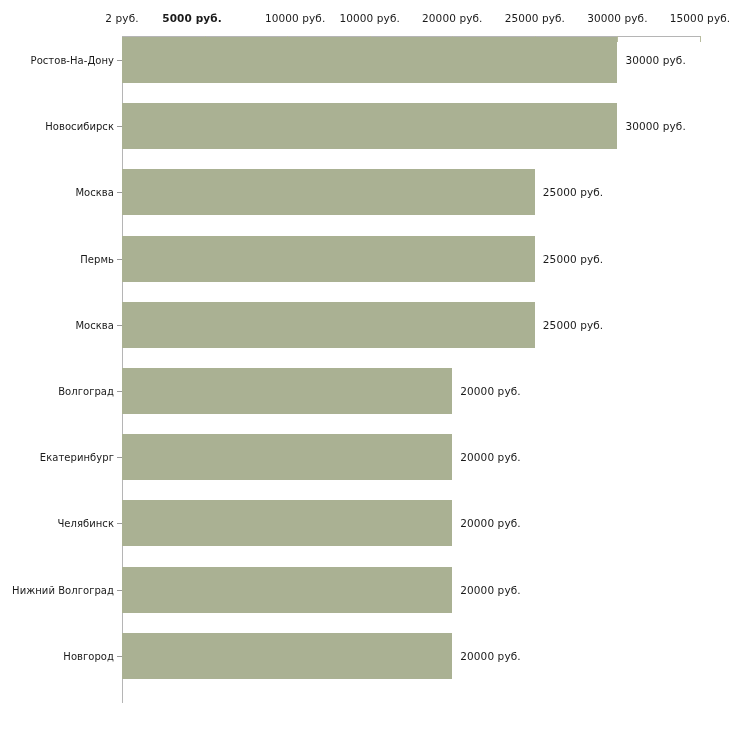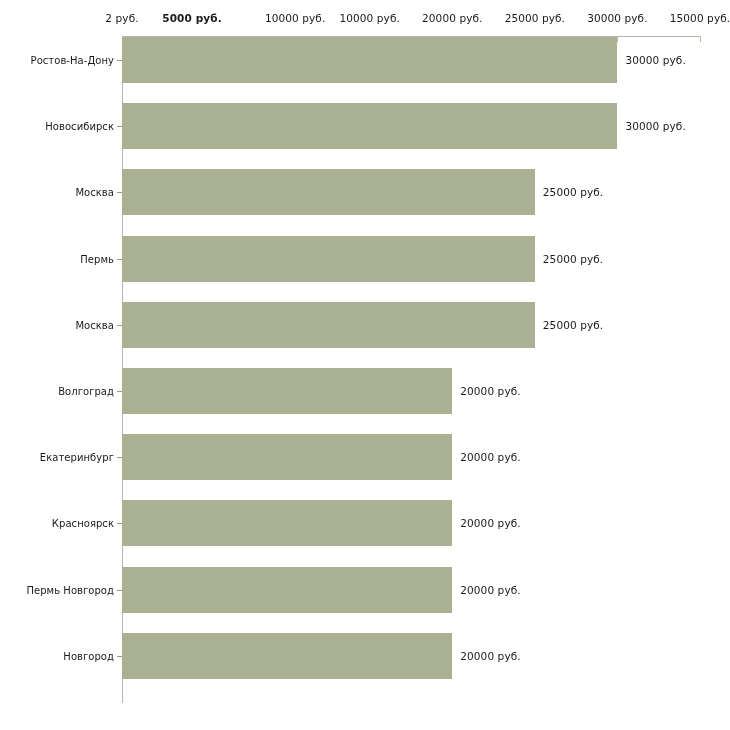--- a/index.html
+++ b/index.html
@@ -151,24 +151,24 @@
       <div class="cat-label-wrap" style="top: 324.8px;">
         <div class="cat-label">Москва</div>
       </div>
       <div class="cat-label-wrap" style="top: 391px;">
         <div class="cat-label">Волгоград</div>
       </div>
       <div class="cat-label-wrap" style="top: 457.2px;">
         <div class="cat-label">Екатеринбург</div>
       </div>
       <div class="cat-label-wrap" style="top: 523.4px;">
-        <div class="cat-label">Красноярск</div>
+        <div class="cat-label">Челябинск</div>
       </div>
       <div class="cat-label-wrap" style="top: 589.6px;">
-        <div class="cat-label">Пермь Новгород</div>
+        <div class="cat-label">Нижний Волгоград</div>
       </div>
       <div class="cat-label-wrap" style="top: 655.8px;">
         <div class="cat-label">Новгород</div>
       </div>
     </div>
 
   <div class="plot-area" id="plot-area">
       <div class="bar" title="Ростов-На-Дону: 30000 руб." style="top: 0px; height: 46px; width: 495.429px; background: rgb(170, 177, 147);"></div>
       <div class="bar" title="Екатеринбург: 30000 руб." style="top: 66.2px; height: 46px; width: 495.429px; background: rgb(170, 177, 147);"></div>
       <div class="bar" title="Пермь: 25000 руб." style="top: 132.4px; height: 46px; width: 412.857px; background: rgb(170, 177, 147);"></div>

